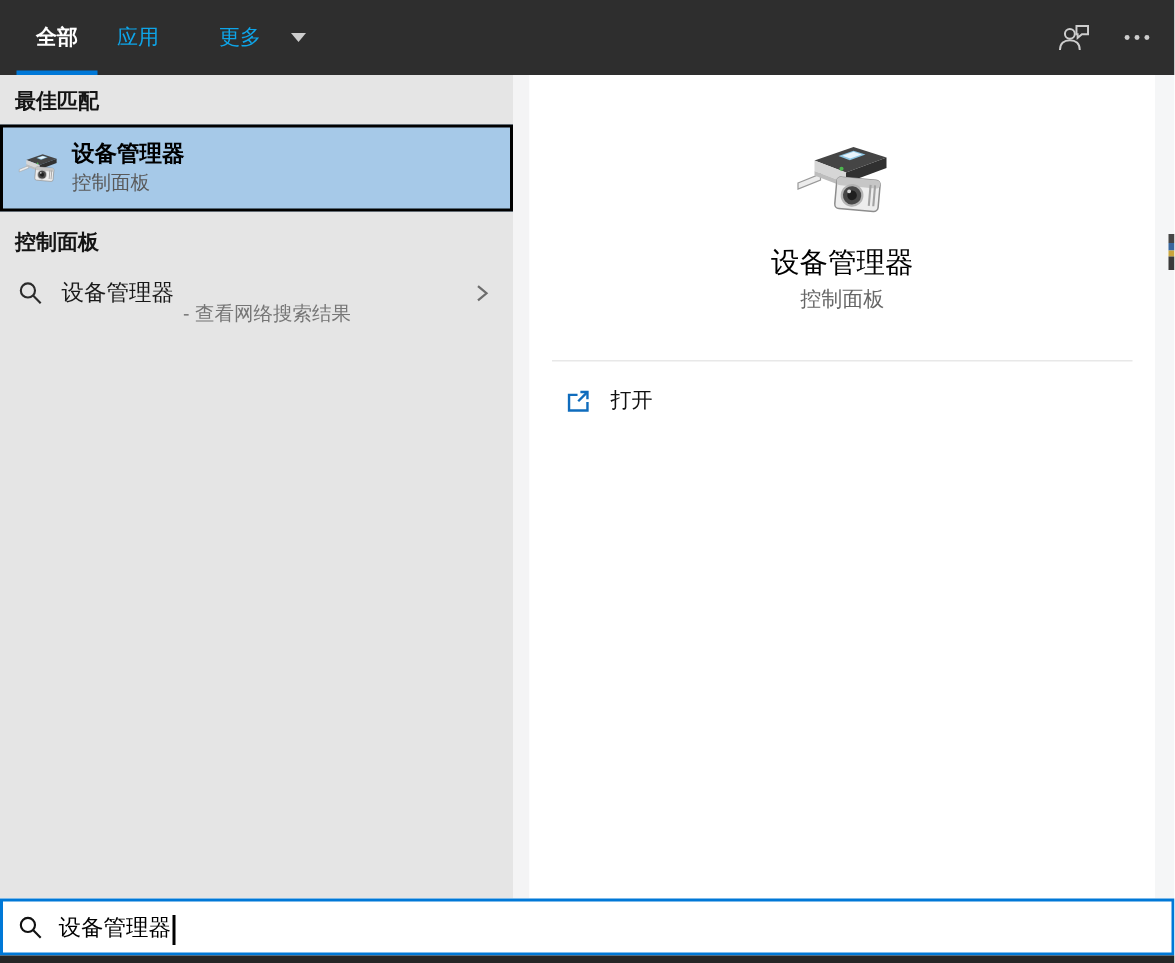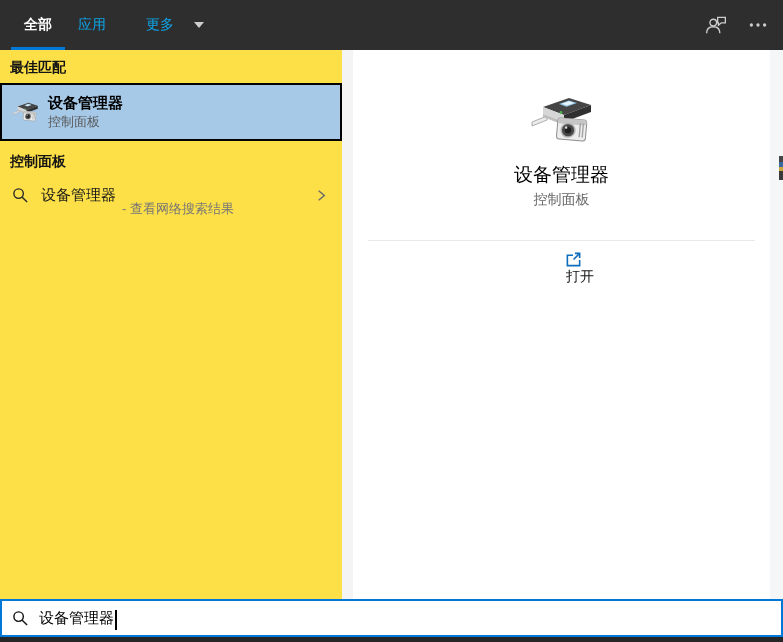--- a/index.html
+++ b/index.html
@@ -27,21 +27,21 @@
   .tab-more svg { width:10px; height:6px; }
   .header-right {
     position:absolute; right:14px; top:0; height:50px;
     display:flex; align-items:center; gap:20px;
   }
   .hdr-icon { width:22px; height:22px; color:#cdcdcd; display:block; cursor:pointer; }
 
   
   .left-panel {
     position:absolute; left:0; top:50px; width:342px; height:549px;
-    background:#fde047;
+    background:#e5e5e5;
   }
   .section-header { position:absolute; left:10px; font-size:14px; font-weight:700; color:#141414; }
   .hdr-best { top:9px; }
   .hdr-web  { top:103px; }
 
   .best-match-item {
     position:absolute; left:0; top:33px; width:342px; height:58px;
     background:#a6c9e8; border:2px solid #000000;
     display:flex; align-items:center; padding-left:10px; cursor:pointer;
   }
@@ -75,21 +75,21 @@
     position:absolute; left:0; top:112px; width:100%;
     text-align:center; font-size:19px; color:#000; font-weight:400;
   }
   .pv-sub {
     position:absolute; left:0; top:141px; width:100%;
     text-align:center; font-size:14px; color:#666;
   }
   .pv-divider { position:absolute; left:15px; right:15px; top:190px; height:1px; background:#e8e8e8; }
   .open-row {
     position:absolute; left:0; top:201px; width:100%; height:32px;
-    display:flex; align-items:center; padding-left:24px; cursor:pointer;flex-direction:column;
+    display:flex; align-items:center; padding-left:24px; cursor:pointer;
   }
   .open-row .open-ico { width:17px; height:17px; color:#0f6cbd; flex:0 0 auto; }
   .open-label { margin-left:13px; font-size:14px; color:#111; }
 
   
   .search-bar {
     position:absolute; left:0; top:599px; width:783px; height:38px;
     background:#fff; border:2px solid #0078d7;
     display:flex; align-items:center; padding:0 10px;
   }

